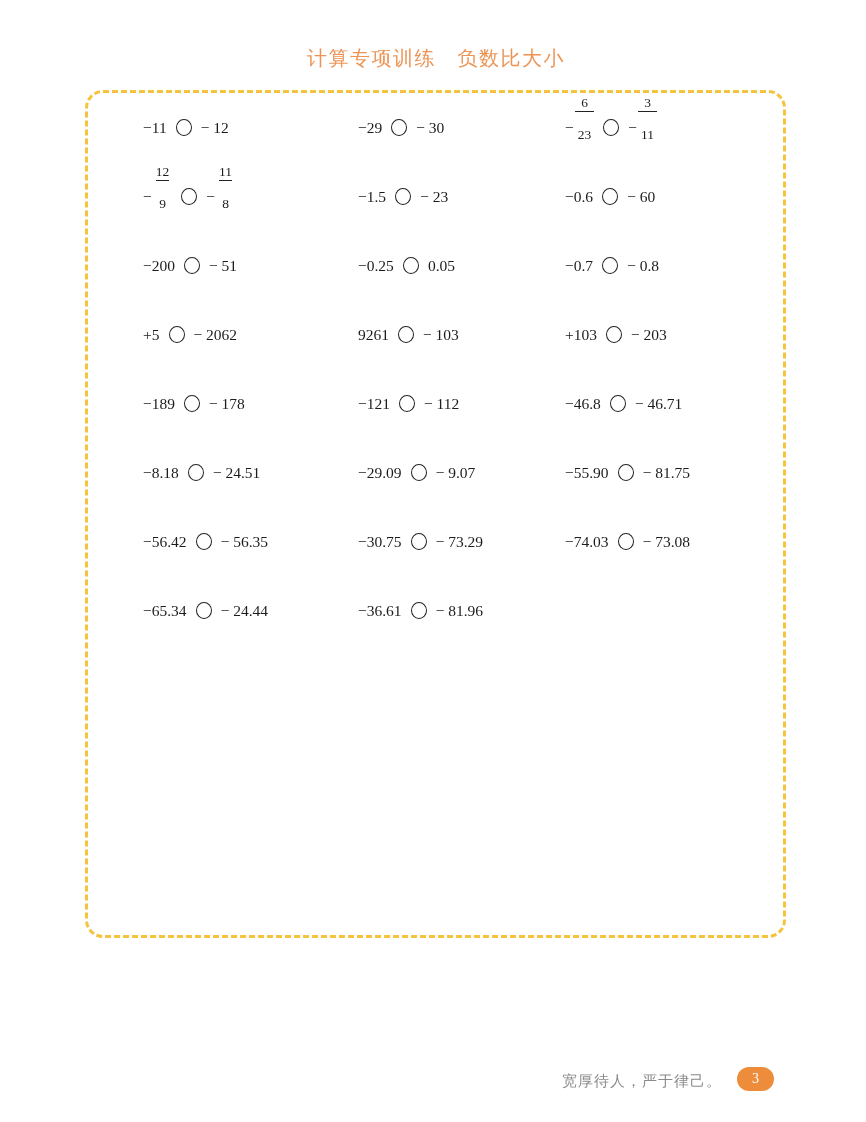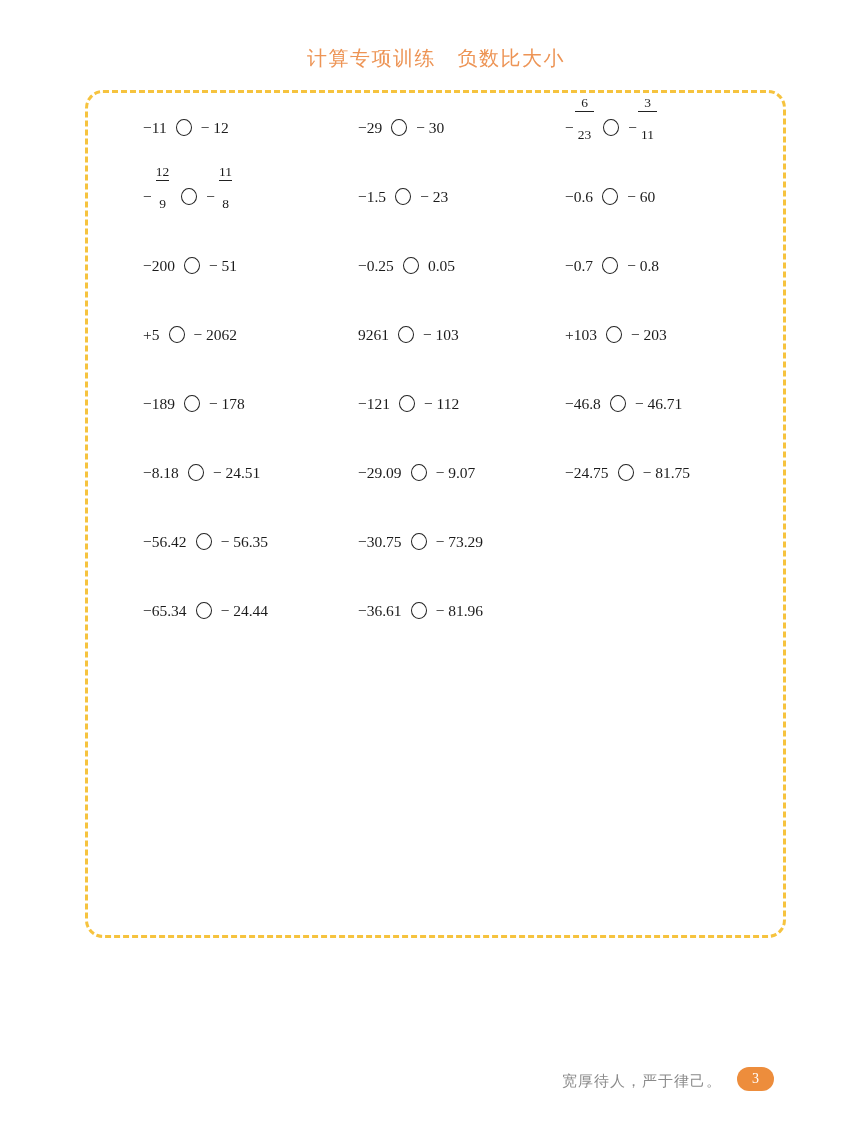--- a/index.html
+++ b/index.html
@@ -189,35 +189,40 @@
             <span class="value">−8.18</span>
             <span class="circle"></span>
             <span class="value">− 24.51</span>
           </div>
           <div class="prob">
             <span class="value">−29.09</span>
             <span class="circle"></span>
             <span class="value">− 9.07</span>
           </div>
           <div class="prob">
-            <span class="value">−24.75</span>
+            <span class="value">−55.90</span>
             <span class="circle"></span>
             <span class="value">− 81.75</span>
           </div>
         </div>
         <div class="prob-row">
           <div class="prob">
             <span class="value">−56.42</span>
             <span class="circle"></span>
             <span class="value">− 56.35</span>
           </div>
           <div class="prob">
             <span class="value">−30.75</span>
             <span class="circle"></span>
             <span class="value">− 73.29</span>
+          </div>
+          <div class="prob">
+            <span class="value">−74.03</span>
+            <span class="circle"></span>
+            <span class="value">− 73.08</span>
           </div>
         </div>
         <div class="prob-row">
           <div class="prob">
             <span class="value">−65.34</span>
             <span class="circle"></span>
             <span class="value">− 24.44</span>
           </div>
           <div class="prob">
             <span class="value">−36.61</span>

